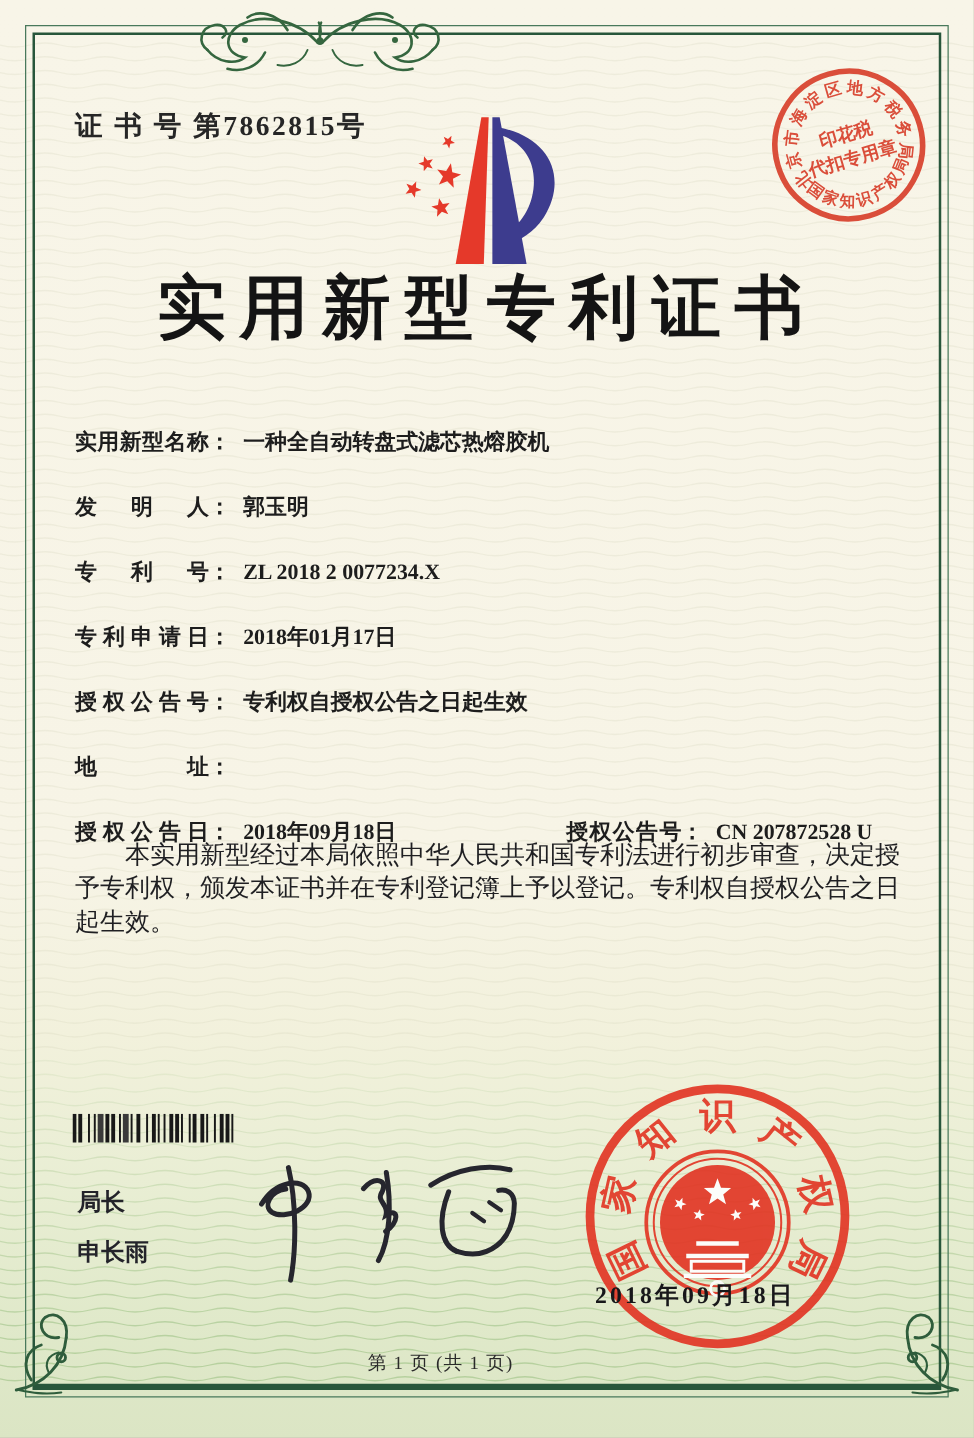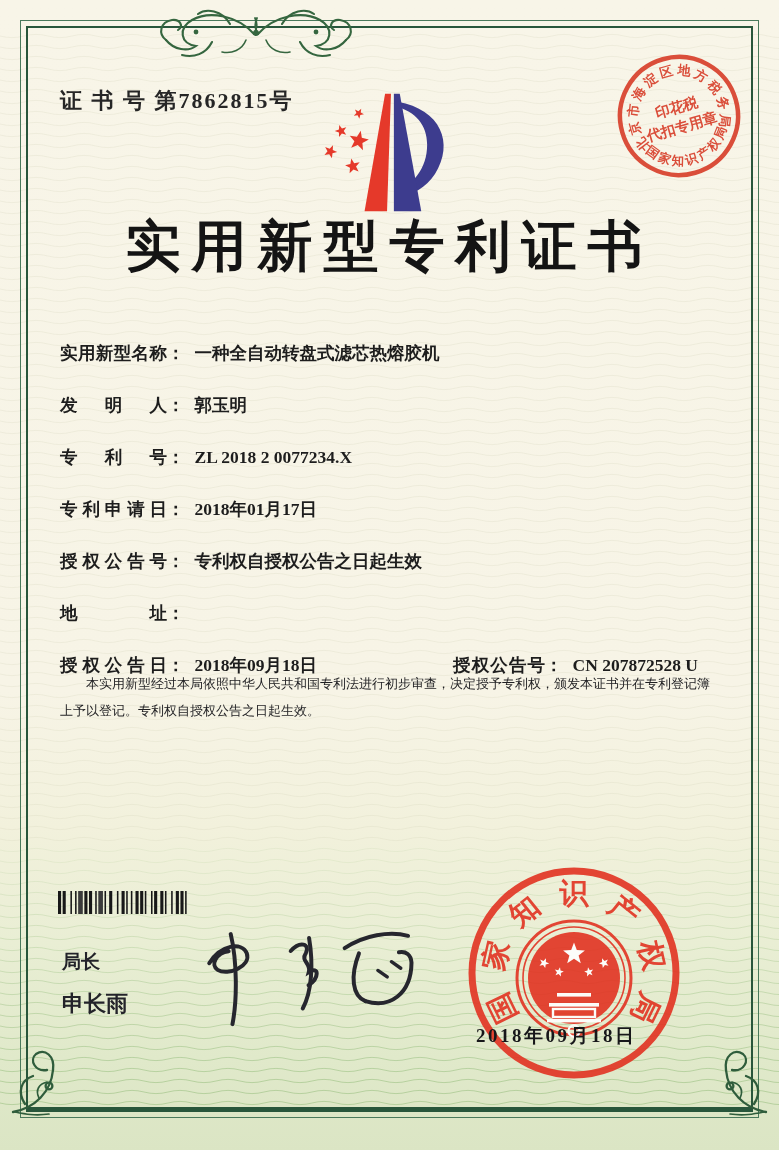--- a/index.html
+++ b/index.html
@@ -17,25 +17,25 @@
   .cert-no{left:60px;top:86px;font-size:22px;font-weight:600;letter-spacing:2px;color:#262626;}
   .doc-title{left:0;right:0;top:210px;text-align:center;font-size:55px;font-weight:700;letter-spacing:11px;color:#141414;}
   .fields{left:60px;top:324px;width:664px;margin-top:16px;}
   .frow{display:flex;align-items:flex-start;line-height:26px;margin-bottom:26px;font-size:17.5px;font-weight:600;color:#1d1d1d;}
   .flabel{display:inline-block;width:107px;text-align:justify;text-align-last:justify;flex:none;}
   .fcolon{flex:none;margin-right:10px;}
   .fvalue{display:inline-block;max-width:535px;}
   .grant-row{position:relative;}
   .grant-no{position:absolute;left:393px;top:0;display:flex;}
   .grant-no .flabel{width:92px;}
-  .paras{left:60px;top:671px;width:662px;font-size:13px;line-height:26.8px;color:#1f1f22;}
+  .paras{left:60px;top:671px;width:662px;font-size:20px;line-height:26.8px;color:#1f1f22;}
   .paras p{margin:0;text-indent:2em;}
   .barcode{left:58px;top:891px;}
   .director-title{left:62px;top:949px;font-size:19px;font-weight:600;color:#23232a;}
-  .director-name{left:62px;top:989px;font-size:22px;font-weight:600;color:#23232a;}
+  .director-name{left:62px;top:989px;font-size:19px;font-weight:600;color:#23232a;}
   .signature{left:180px;top:918px;}
   .seal{left:458px;top:857px;}
   .seal-date{left:476px;top:1023px;font-size:19px;font-weight:600;letter-spacing:2.5px;color:#17171a;}
   .page-footer{left:30px;top:1081px;width:645px;text-align:center;font-size:15px;color:#2a2a2a;letter-spacing:1px;}
   .ornament{pointer-events:none;}
 </style>
 </head>
 <body>
 
 <div class="page">
@@ -347,14 +347,15 @@
           <rect x="95" y="152" width="42" height="8" fill="none" stroke="#fff" stroke-width="2.4"></rect>
           <rect x="89" y="162" width="54" height="3.4"></rect>
         </g>
         <circle cx="116" cy="174" r="5.6" fill="none" stroke="#fff" stroke-width="2.2"></circle>
       </g>
     </g>
   </svg>
 
   <div class="abs seal-date">2018年09月18日</div>
 
+  <div class="abs page-footer">第 1 页 (共 1 页)</div>
 
 </div>
 
 </body></html>

